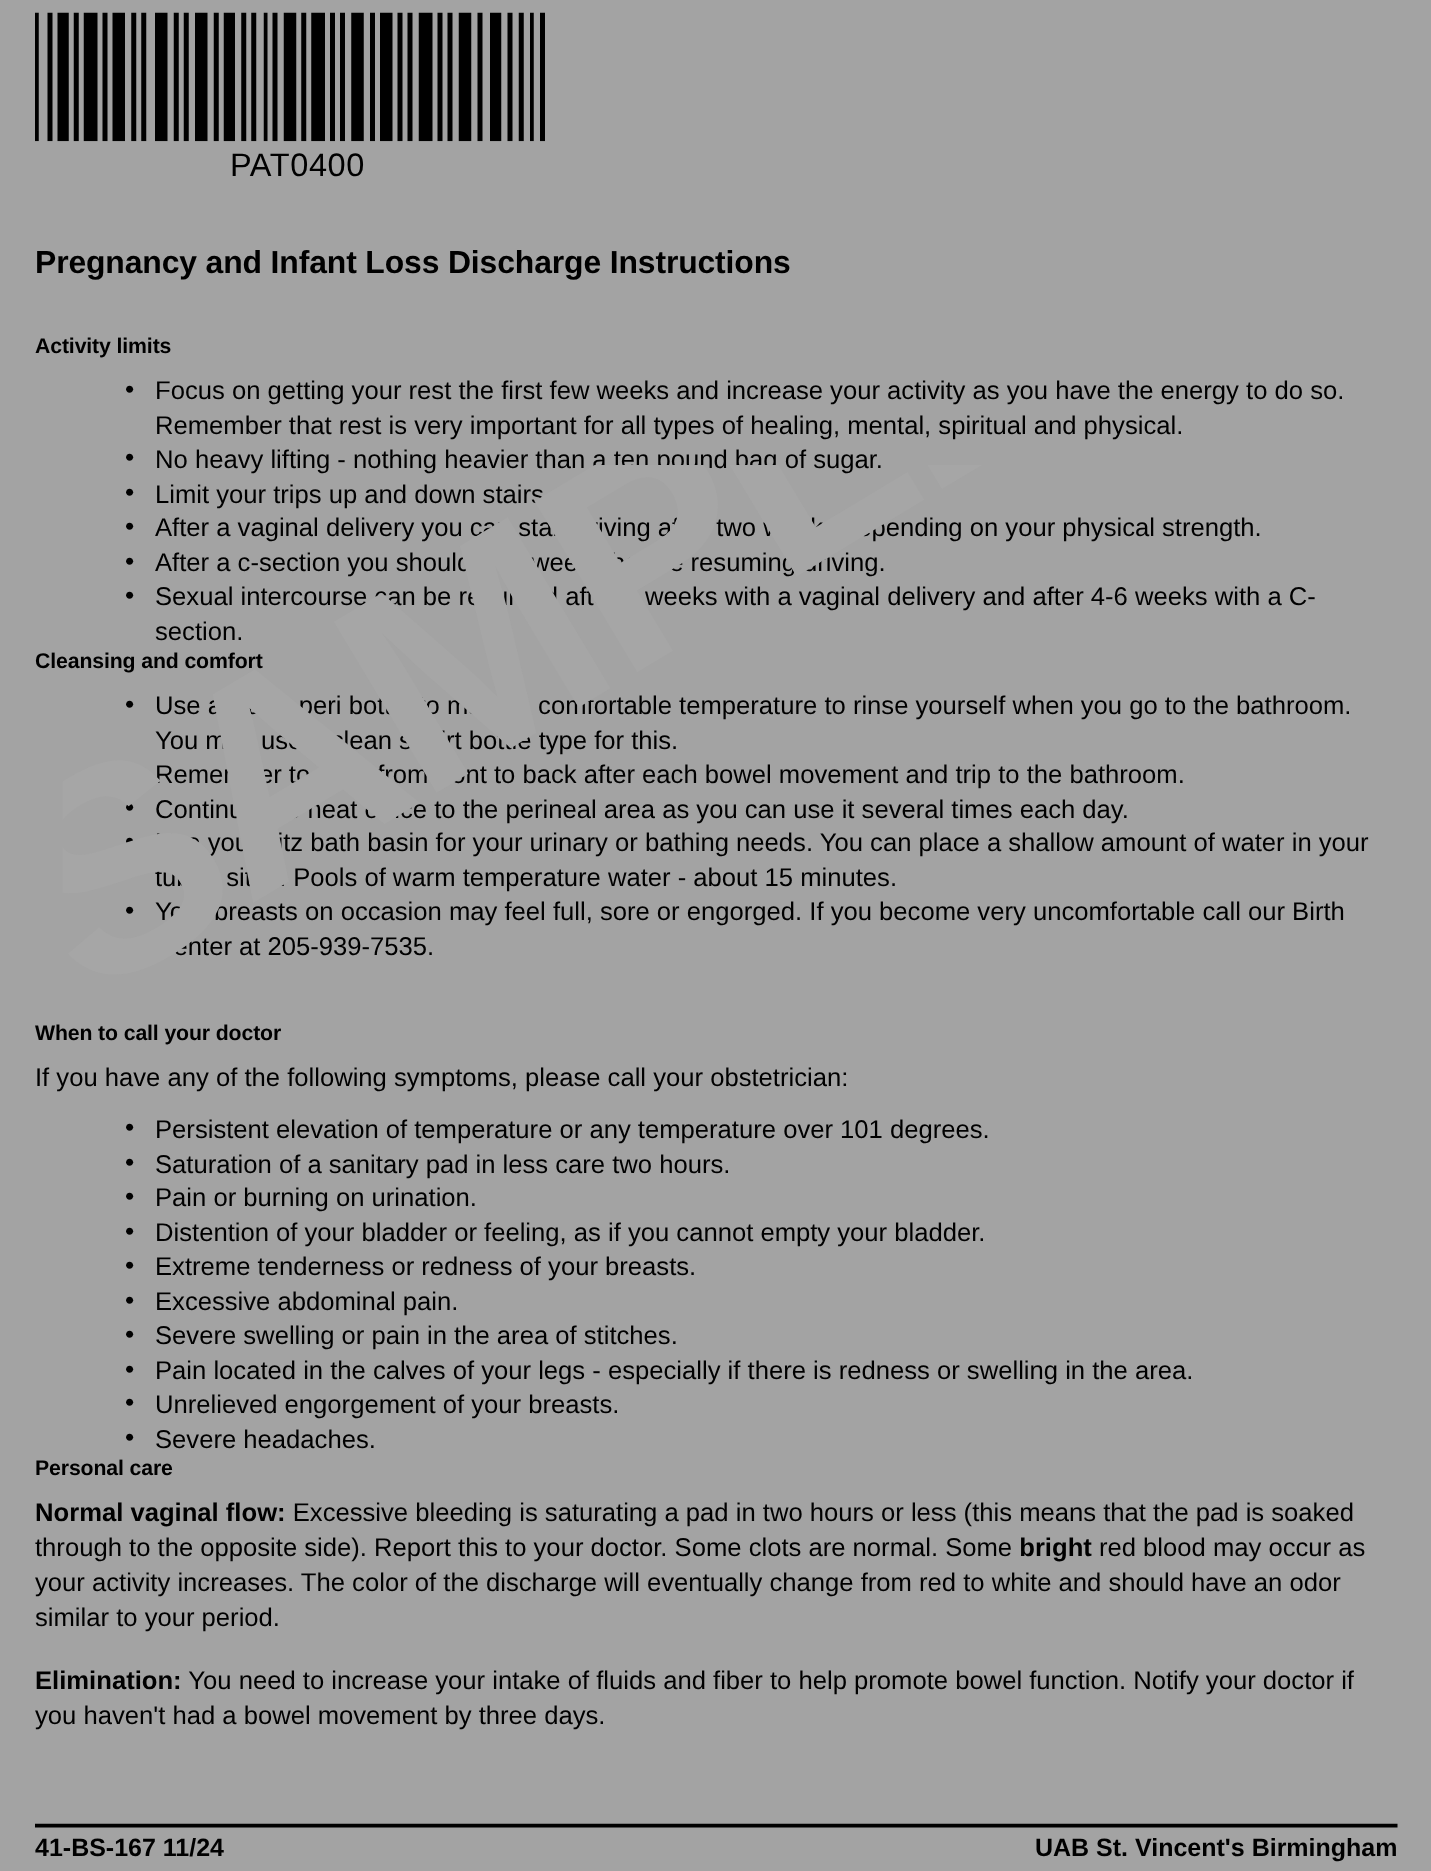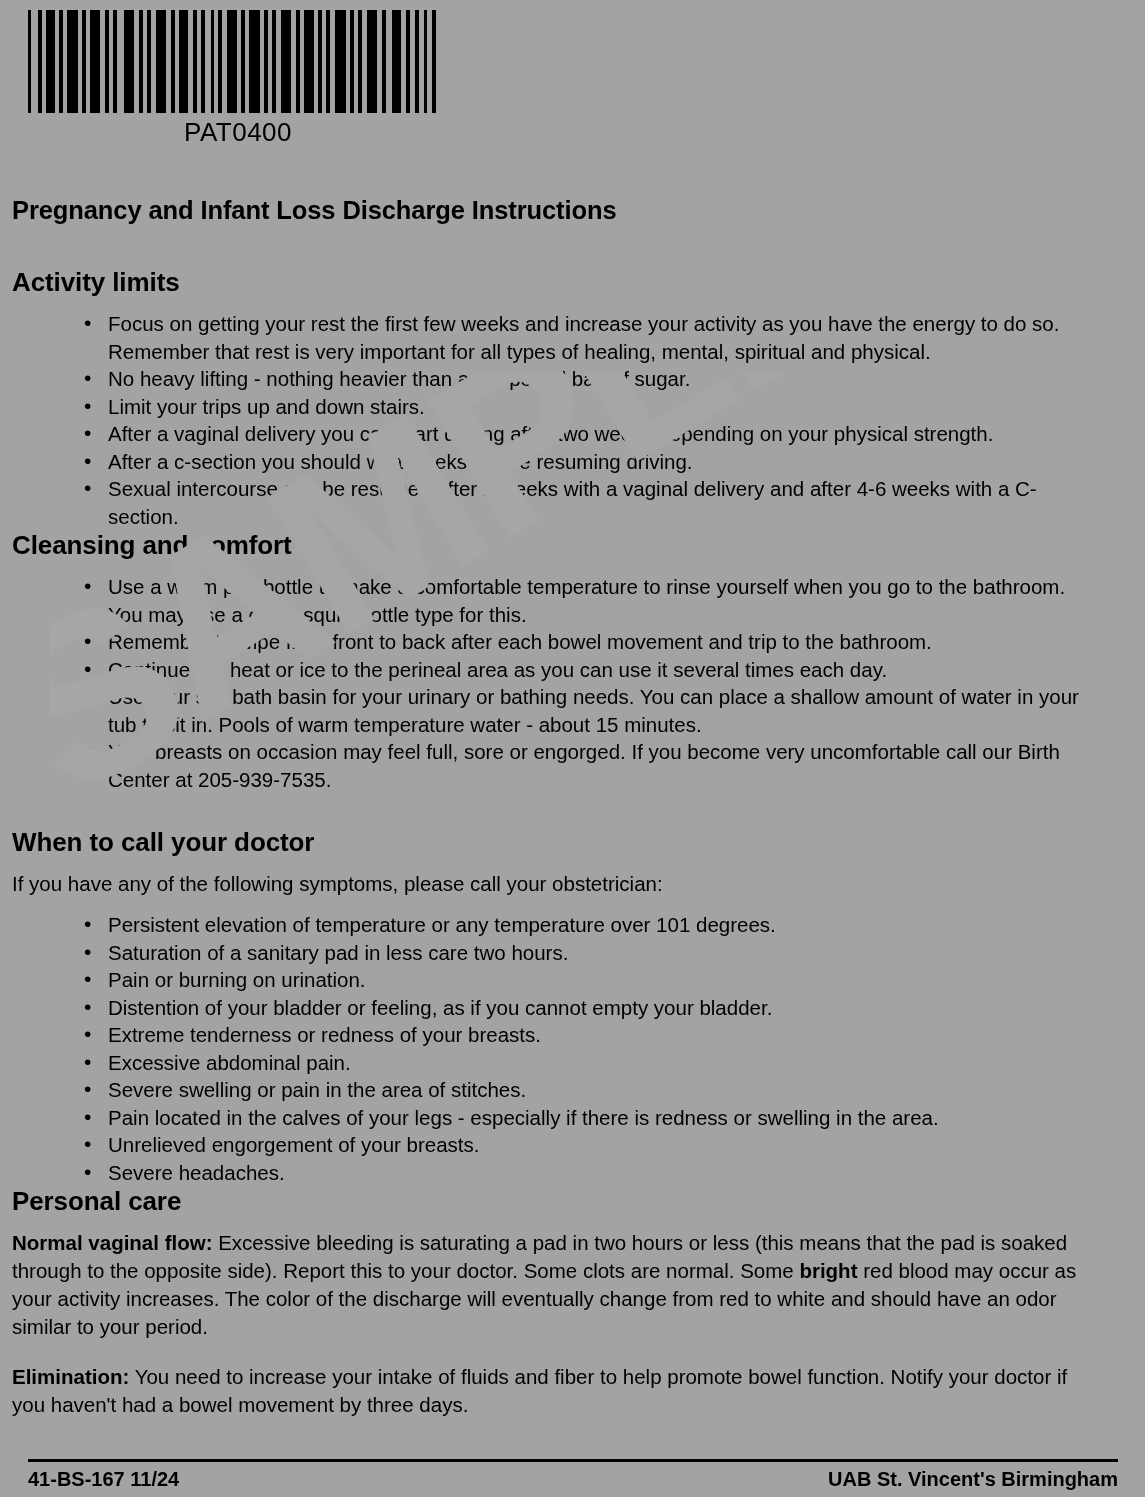--- a/index.html
+++ b/index.html
@@ -38,34 +38,34 @@
     font-size: 26px;
     letter-spacing: 0.5px;
     margin-top: 4px;
     width: 420px;
     font-family: "Liberation Sans", sans-serif;
   }
 
   
   .content {
     position: absolute;
-    left: 12px;
+    left: 28px;
     top: 196px;
     width: 1080px;
   }
   h1.doc-title {
     font-size: 25.5px;
     font-weight: bold;
     margin: 0 0 42px 0;
     letter-spacing: -0.1px;
   }
   h2.section-heading {
-    font-size: 26px;
-    font-weight: bold;
-    margin: 4px 0 12px 0;
+    font-size: 17px;
+    font-weight: bold;
+    margin: 16px 0 12px 0;
     letter-spacing: -0.1px;
   }
   h2.section-heading.tight {
     margin-top: 0px;
   }
   ul.bullets {
     margin: 0 0 0 0;
     padding: 0 0 0 72px;
     list-style: none;
   }

